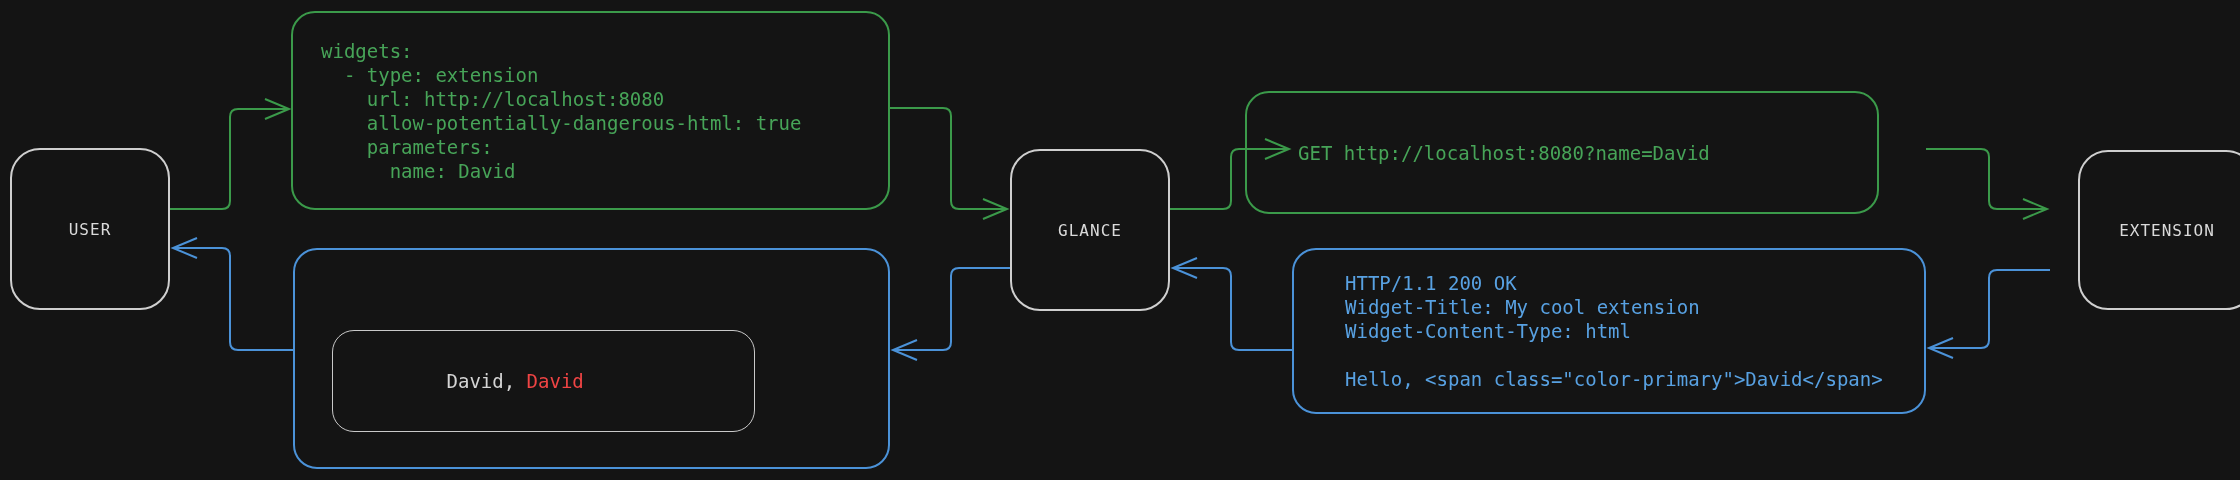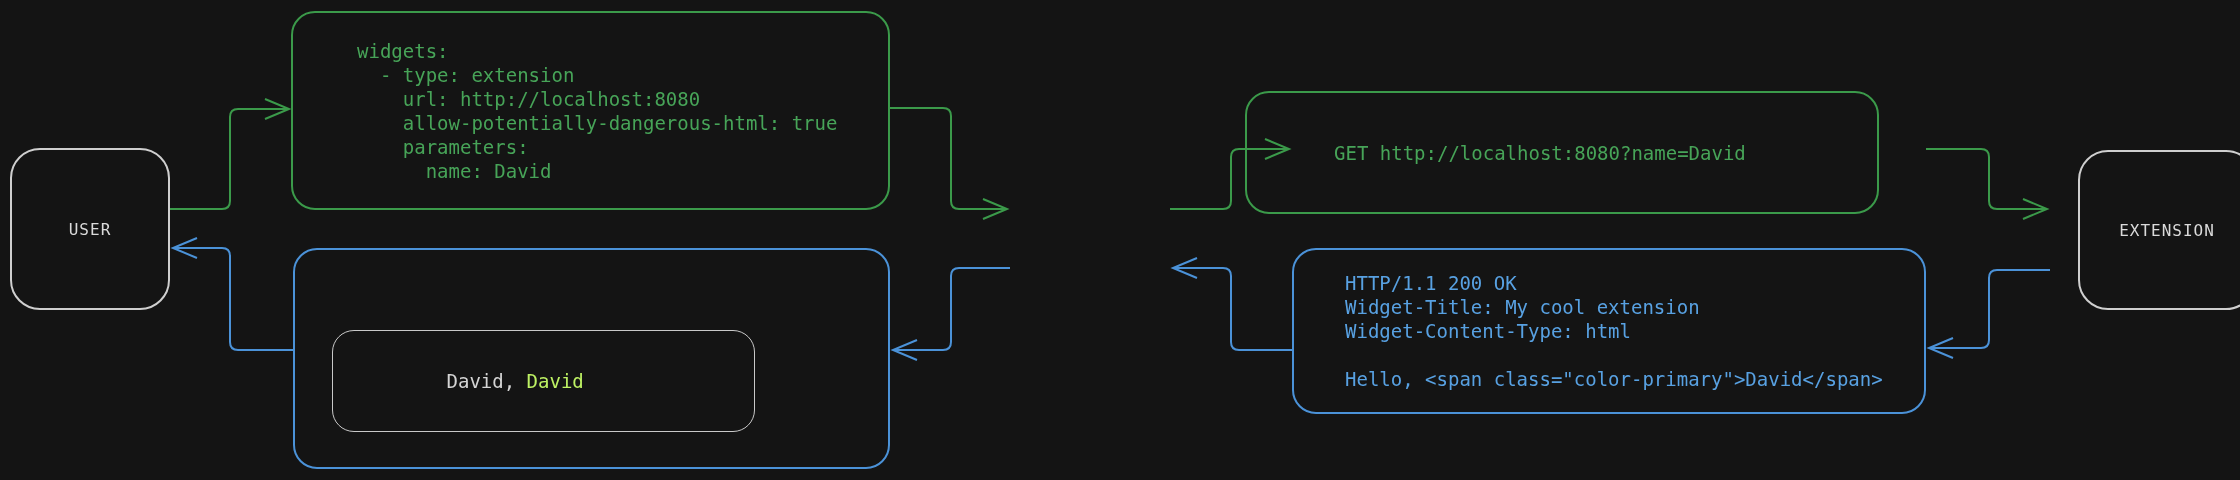--- a/index.html
+++ b/index.html
@@ -22,21 +22,21 @@
     box-sizing:border-box;
   }
   
   .msg{
     position:absolute;
     border:2px solid;
     border-radius:24px;
     box-sizing:border-box;
     display:flex;align-items:center;
   }
-  .msg.green{border-color:#3b9a4a;padding-left:36px;}
+  .msg.green{border-color:#3b9a4a;}
   .msg.blue{border-color:#4b92d8;}
   .code{
     white-space:pre;
     font-size:19px;
     line-height:24px;
   }
   .code.green-text{color:#47a458;}
   .code.blue-text{color:#58a1e2;}
   
   #widget-box{display:block;}
@@ -44,21 +44,21 @@
     position:absolute;left:330px;top:328px;
     width:423px;height:102px;
     border:1.5px solid #c9c9c9;
     border-radius:22px;
     box-sizing:border-box;
     display:flex;align-items:center;
     padding-left:22px;
   }
   .greeting{font-size:19px;line-height:24px;white-space:pre;}
   .greeting .prefix{color:#d5d5d5;}
-  .greeting .name{color:#bef264;}
+  .greeting .name{color:#ef4444;}
   
   #arrows{position:absolute;left:0;top:0;pointer-events:none;}
   #arrows path{fill:none;stroke-width:2px;}
   #arrows .green-line{stroke:#3b9a4a;}
   #arrows .blue-line{stroke:#4b92d8;}
 </style>
 </head>
 <body>
 
 <div id="canvas">
@@ -95,20 +95,23 @@
     <g>
       <path class="blue-line" d="M 293 350 H 238 Q 230 350 230 342 V 256 Q 230 248 222 248 H 173"></path>
       <path class="blue-line" d="M 197 238 L 173 248 L 197 258"></path>
     </g>
   </svg>
 
   <div class="node" style="left:10px;top:148px;width:160px;height:162px;">
     <span>USER</span>
   </div>
 
+  <div class="node" style="left:1010px;top:149px;width:160px;height:162px;">
+    <span>GLANCE</span>
+  </div>
 
   <div class="node" style="left:2050px;top:150px;width:178px;height:160px;margin-left:28px;">
     <span>EXTENSION</span>
   </div>
 
   <div class="msg green" style="left:291px;top:11px;width:599px;height:199px;">
     <div class="code green-text" style="padding-left:28px;">widgets:
   - type: extension
     url: http://localhost:8080
     allow-potentially-dangerous-html: true

